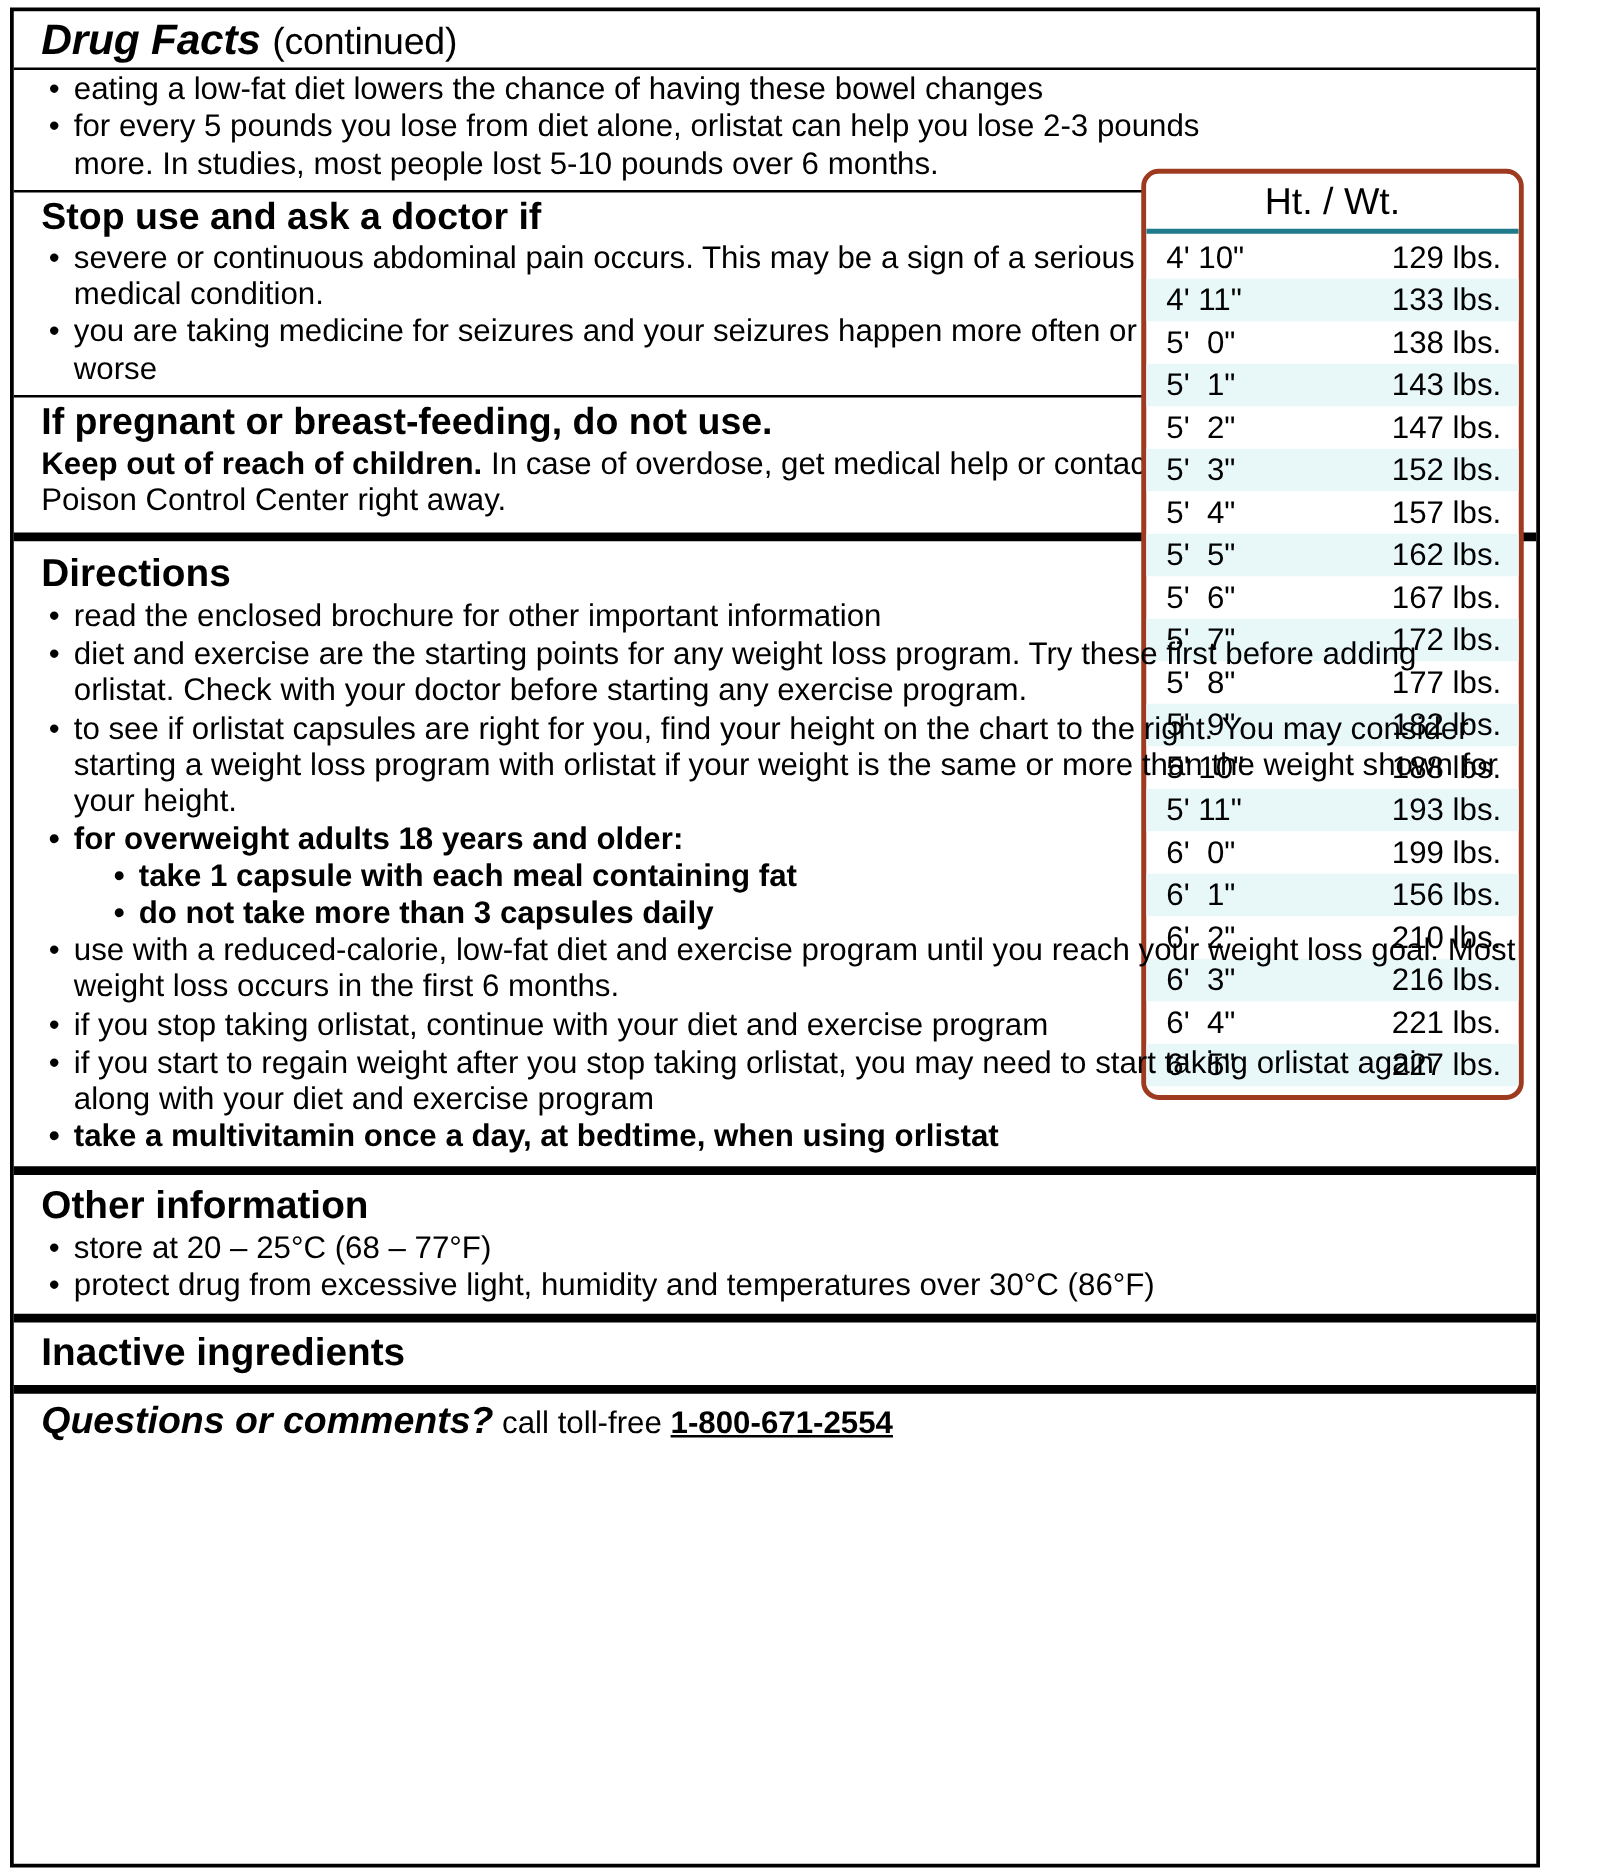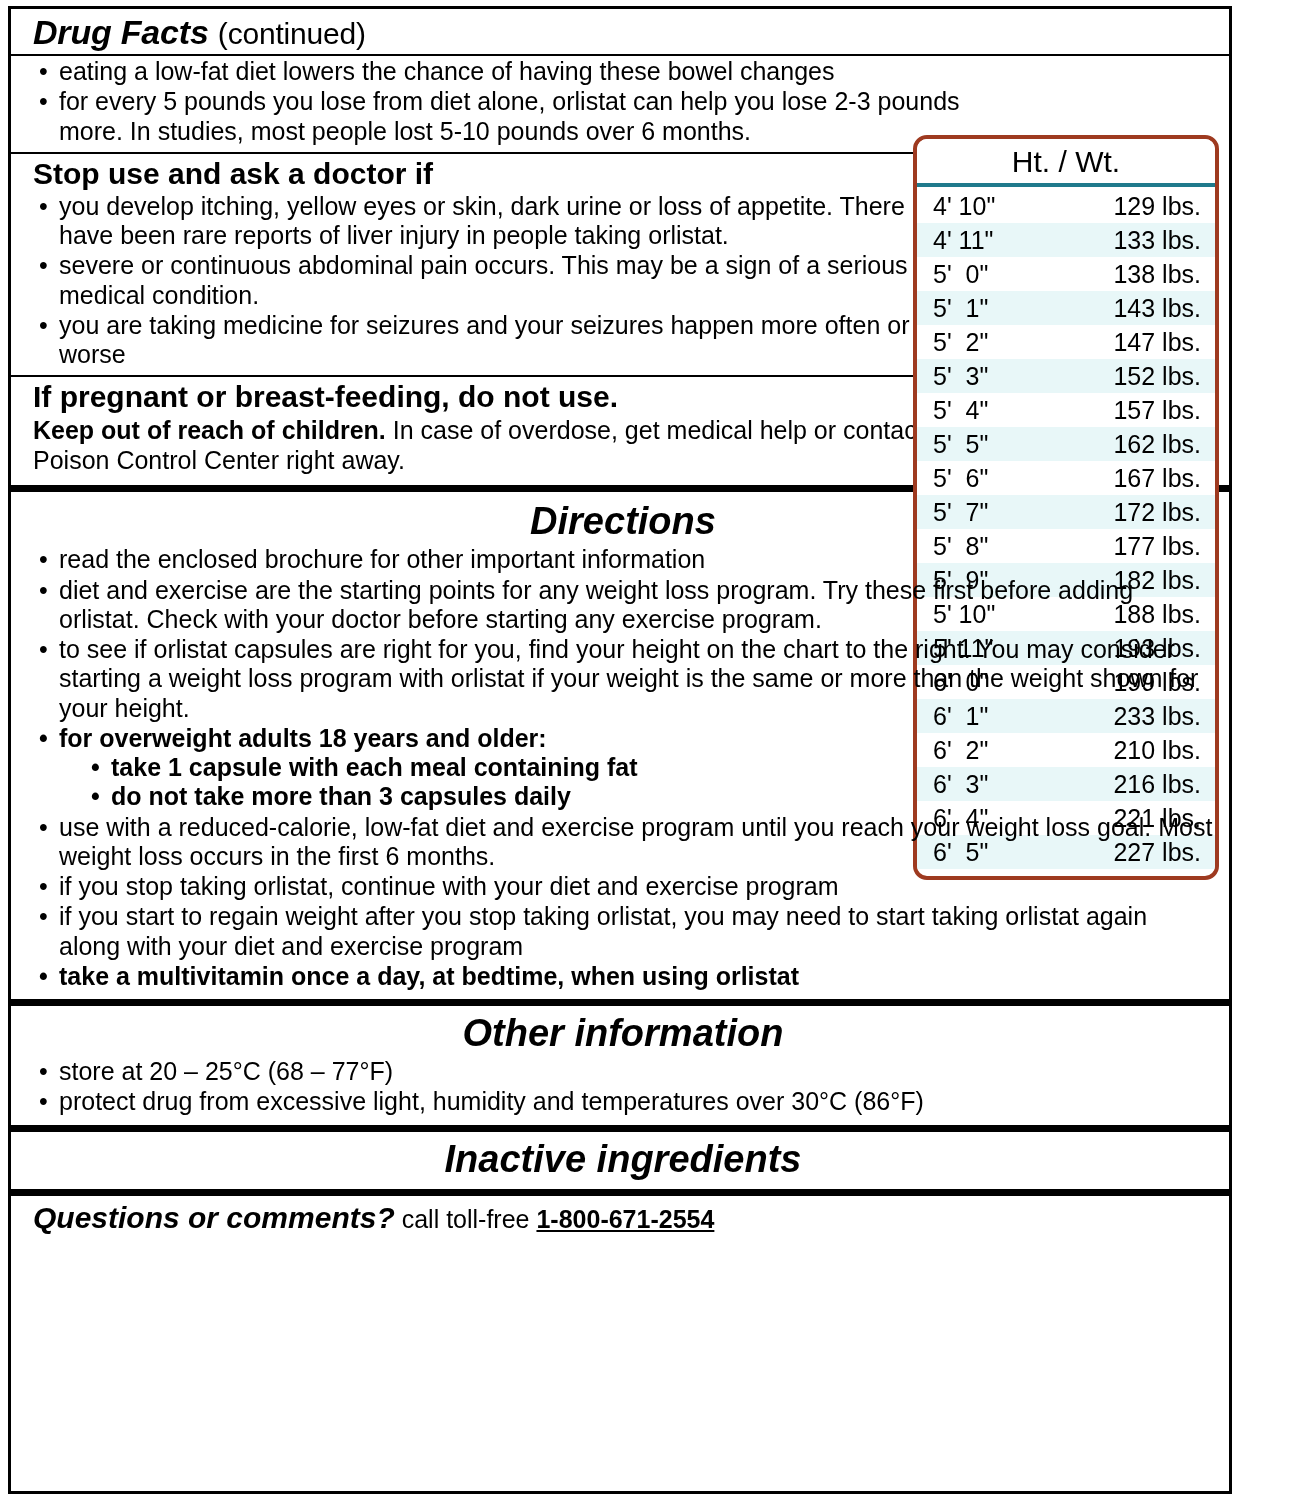--- a/index.html
+++ b/index.html
@@ -48,25 +48,23 @@
     font-weight: bold;
     margin: 4px 0 2px 0;
     letter-spacing: -0.2px;
   }
   h1.title .cont {
     font-style: normal;
     font-weight: normal;
     font-size: 30px;
   }
   h2.shead {
-    font-size: 38px;
-    font-style: italic;
+    font-size: 31px;
     font-weight: bold;
     margin: 6px 0 2px 0;
-    text-align: center;
   }
   .boldline {
     font-size: 30px;
     font-weight: bold;
     margin: 3px 0 1px 0;
   }
   .inlinebold {
     font-weight: bold;
   }
   ul.blist {
@@ -190,21 +188,20 @@
 
         <ul class="blist">
           <li>eating a low-fat diet lowers the chance of having these bowel changes</li>
           <li>for every 5 pounds you lose from diet alone, orlistat can help you lose 2-3 pounds more. In studies, most people lost 5-10 pounds over 6 months.</li>
         </ul>
 
         <div style="border-bottom:2px solid #000; margin:6px 0 0 -22px; width:928px;"></div>
 
         <div class="boldline">Stop use and ask a doctor if</div>
         <ul class="blist">
-          <li>you develop itching, yellow eyes or skin, dark urine or loss of appetite. There have been rare reports of liver injury in people taking orlistat.</li>
           <li>severe or continuous abdominal pain occurs. This may be a sign of a serious medical condition.</li>
           <li>you are taking medicine for seizures and your seizures happen more often or get worse</li>
         </ul>
 
         <div style="border-bottom:2px solid #000; margin:6px 0 0 -22px; width:928px;"></div>
 
         <div class="boldline">If pregnant or breast-feeding, do not use.</div>
         <div class="para">
           <span class="inlinebold">Keep out of reach of children.</span><span> In case of overdose, get medical help or contact a Poison Control Center right away.</span>
         </div>
@@ -268,21 +265,21 @@
             <div class="crow alt">
               <span class="ht">5' 11"</span>
               <span class="wt">193 lbs.</span>
             </div>
             <div class="crow">
               <span class="ht">6'  0"</span>
               <span class="wt">199 lbs.</span>
             </div>
             <div class="crow alt">
               <span class="ht">6'  1"</span>
-              <span class="wt">233 lbs.</span>
+              <span class="wt">156 lbs.</span>
             </div>
             <div class="crow">
               <span class="ht">6'  2"</span>
               <span class="wt">210 lbs.</span>
             </div>
             <div class="crow alt">
               <span class="ht">6'  3"</span>
               <span class="wt">216 lbs.</span>
             </div>
             <div class="crow">

